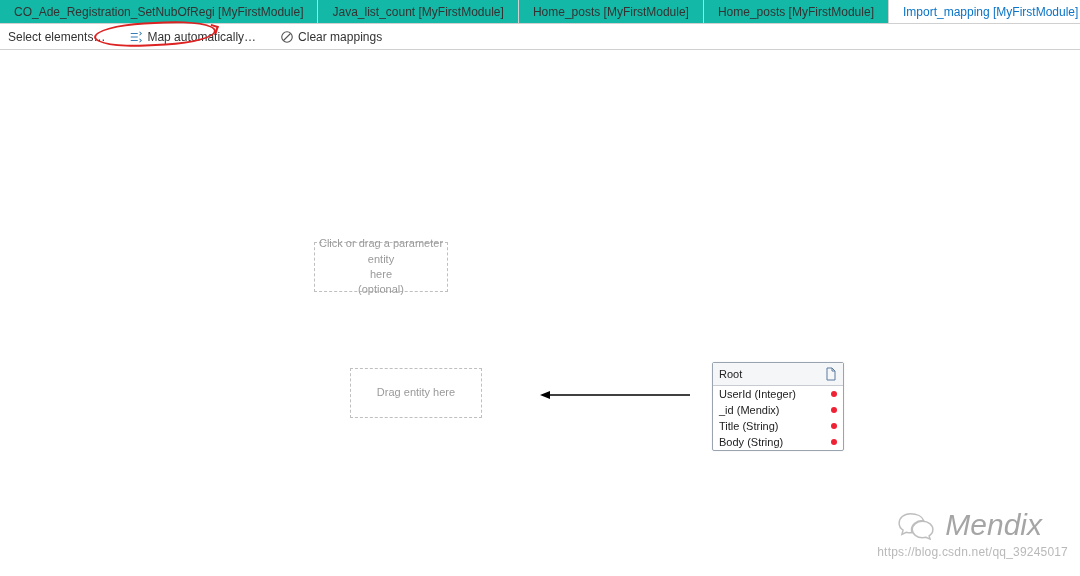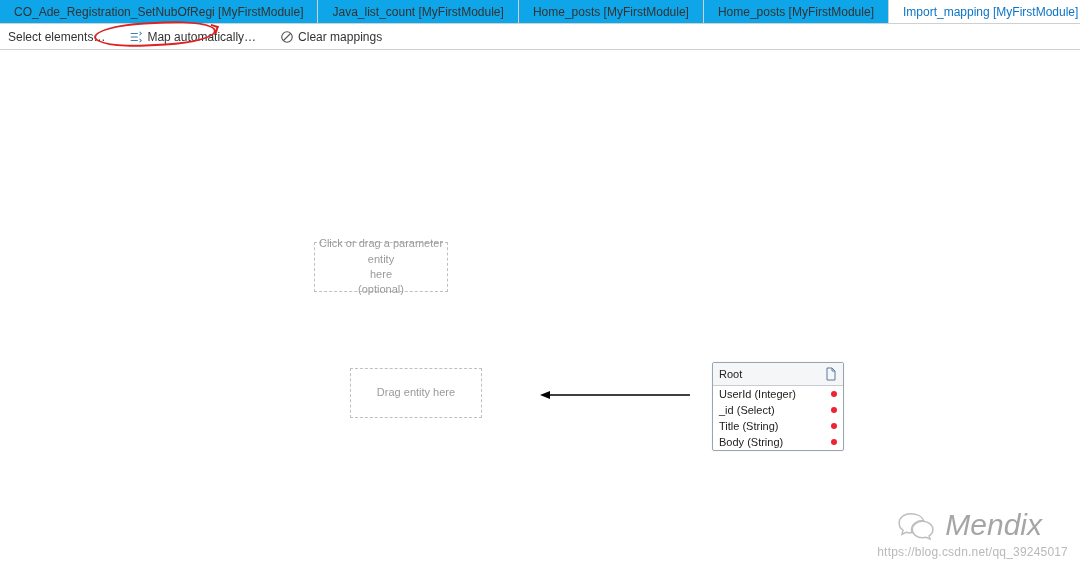--- a/index.html
+++ b/index.html
@@ -1,20 +1,20 @@
 <!DOCTYPE html>
 <html><head>
 <meta charset="utf-8">
 <style>
   * { box-sizing: border-box; margin: 0; padding: 0; }
   html, body { width: 1080px; height: 576px; font-family: "Segoe UI", Tahoma, sans-serif; font-size: 12px; color: #333; background: #fff; overflow: hidden; position: relative; }
 
   
   .tabstrip { display: flex; height: 24px; border-bottom: 1px solid #d0d0d0; background: #f7f7f7; }
-  .tab { display: flex; align-items: center; padding: 0 14px; border-right: 1px solid #d0d0d0; white-space: nowrap; cursor: pointer; color: #333; background:#0ea5e9;}
+  .tab { display: flex; align-items: center; padding: 0 14px; border-right: 1px solid #d0d0d0; white-space: nowrap; cursor: pointer; color: #333; background:#14b8a6;}
   .tab.active { color: #0b74c6; background: #fff; }
 
   
   .toolbar { display:flex; align-items:center; height:26px; padding:0 2px; border-bottom:1px solid #d0d0d0; background:#fff; gap:12px;text-align:right;}
   .tbtn { display:flex; align-items:center; height:22px; padding:0 6px; gap:4px; color:#333; cursor:pointer; border-radius:2px; }
   .tbtn svg { width:14px; height:14px; flex:none; }
 
   
   .anno-circle { position:absolute; left:94px; top:22px; width:122px; height:24px; border:2px solid #d22; border-radius:50%/60%; transform:rotate(-3deg); pointer-events:none; }
   .anno-circle::after { content:""; position:absolute; right:-4px; top:4px; width:6px; height:6px; border-top:2px solid #d22; border-right:2px solid #d22; transform:rotate(20deg); }
@@ -109,21 +109,21 @@
       <svg viewBox="0 0 12 14">
           <path fill="none" stroke="#5a7aa0" stroke-width="1" d="M2 1h5l3 3v9H2z"></path>
           <path fill="none" stroke="#5a7aa0" stroke-width="1" d="M7 1v3h3"></path>
         </svg>
     </div>
     <div class="rootbox-row">
       <span class="lbl">UserId (Integer)</span>
       <span class="rd"></span>
     </div>
     <div class="rootbox-row">
-      <span class="lbl">_id (Select)</span>
+      <span class="lbl">_id (Mendix)</span>
       <span class="rd"></span>
     </div>
     <div class="rootbox-row">
       <span class="lbl">Title (String)</span>
       <span class="rd"></span>
     </div>
     <div class="rootbox-row">
       <span class="lbl">Body (String)</span>
       <span class="rd"></span>
     </div>

